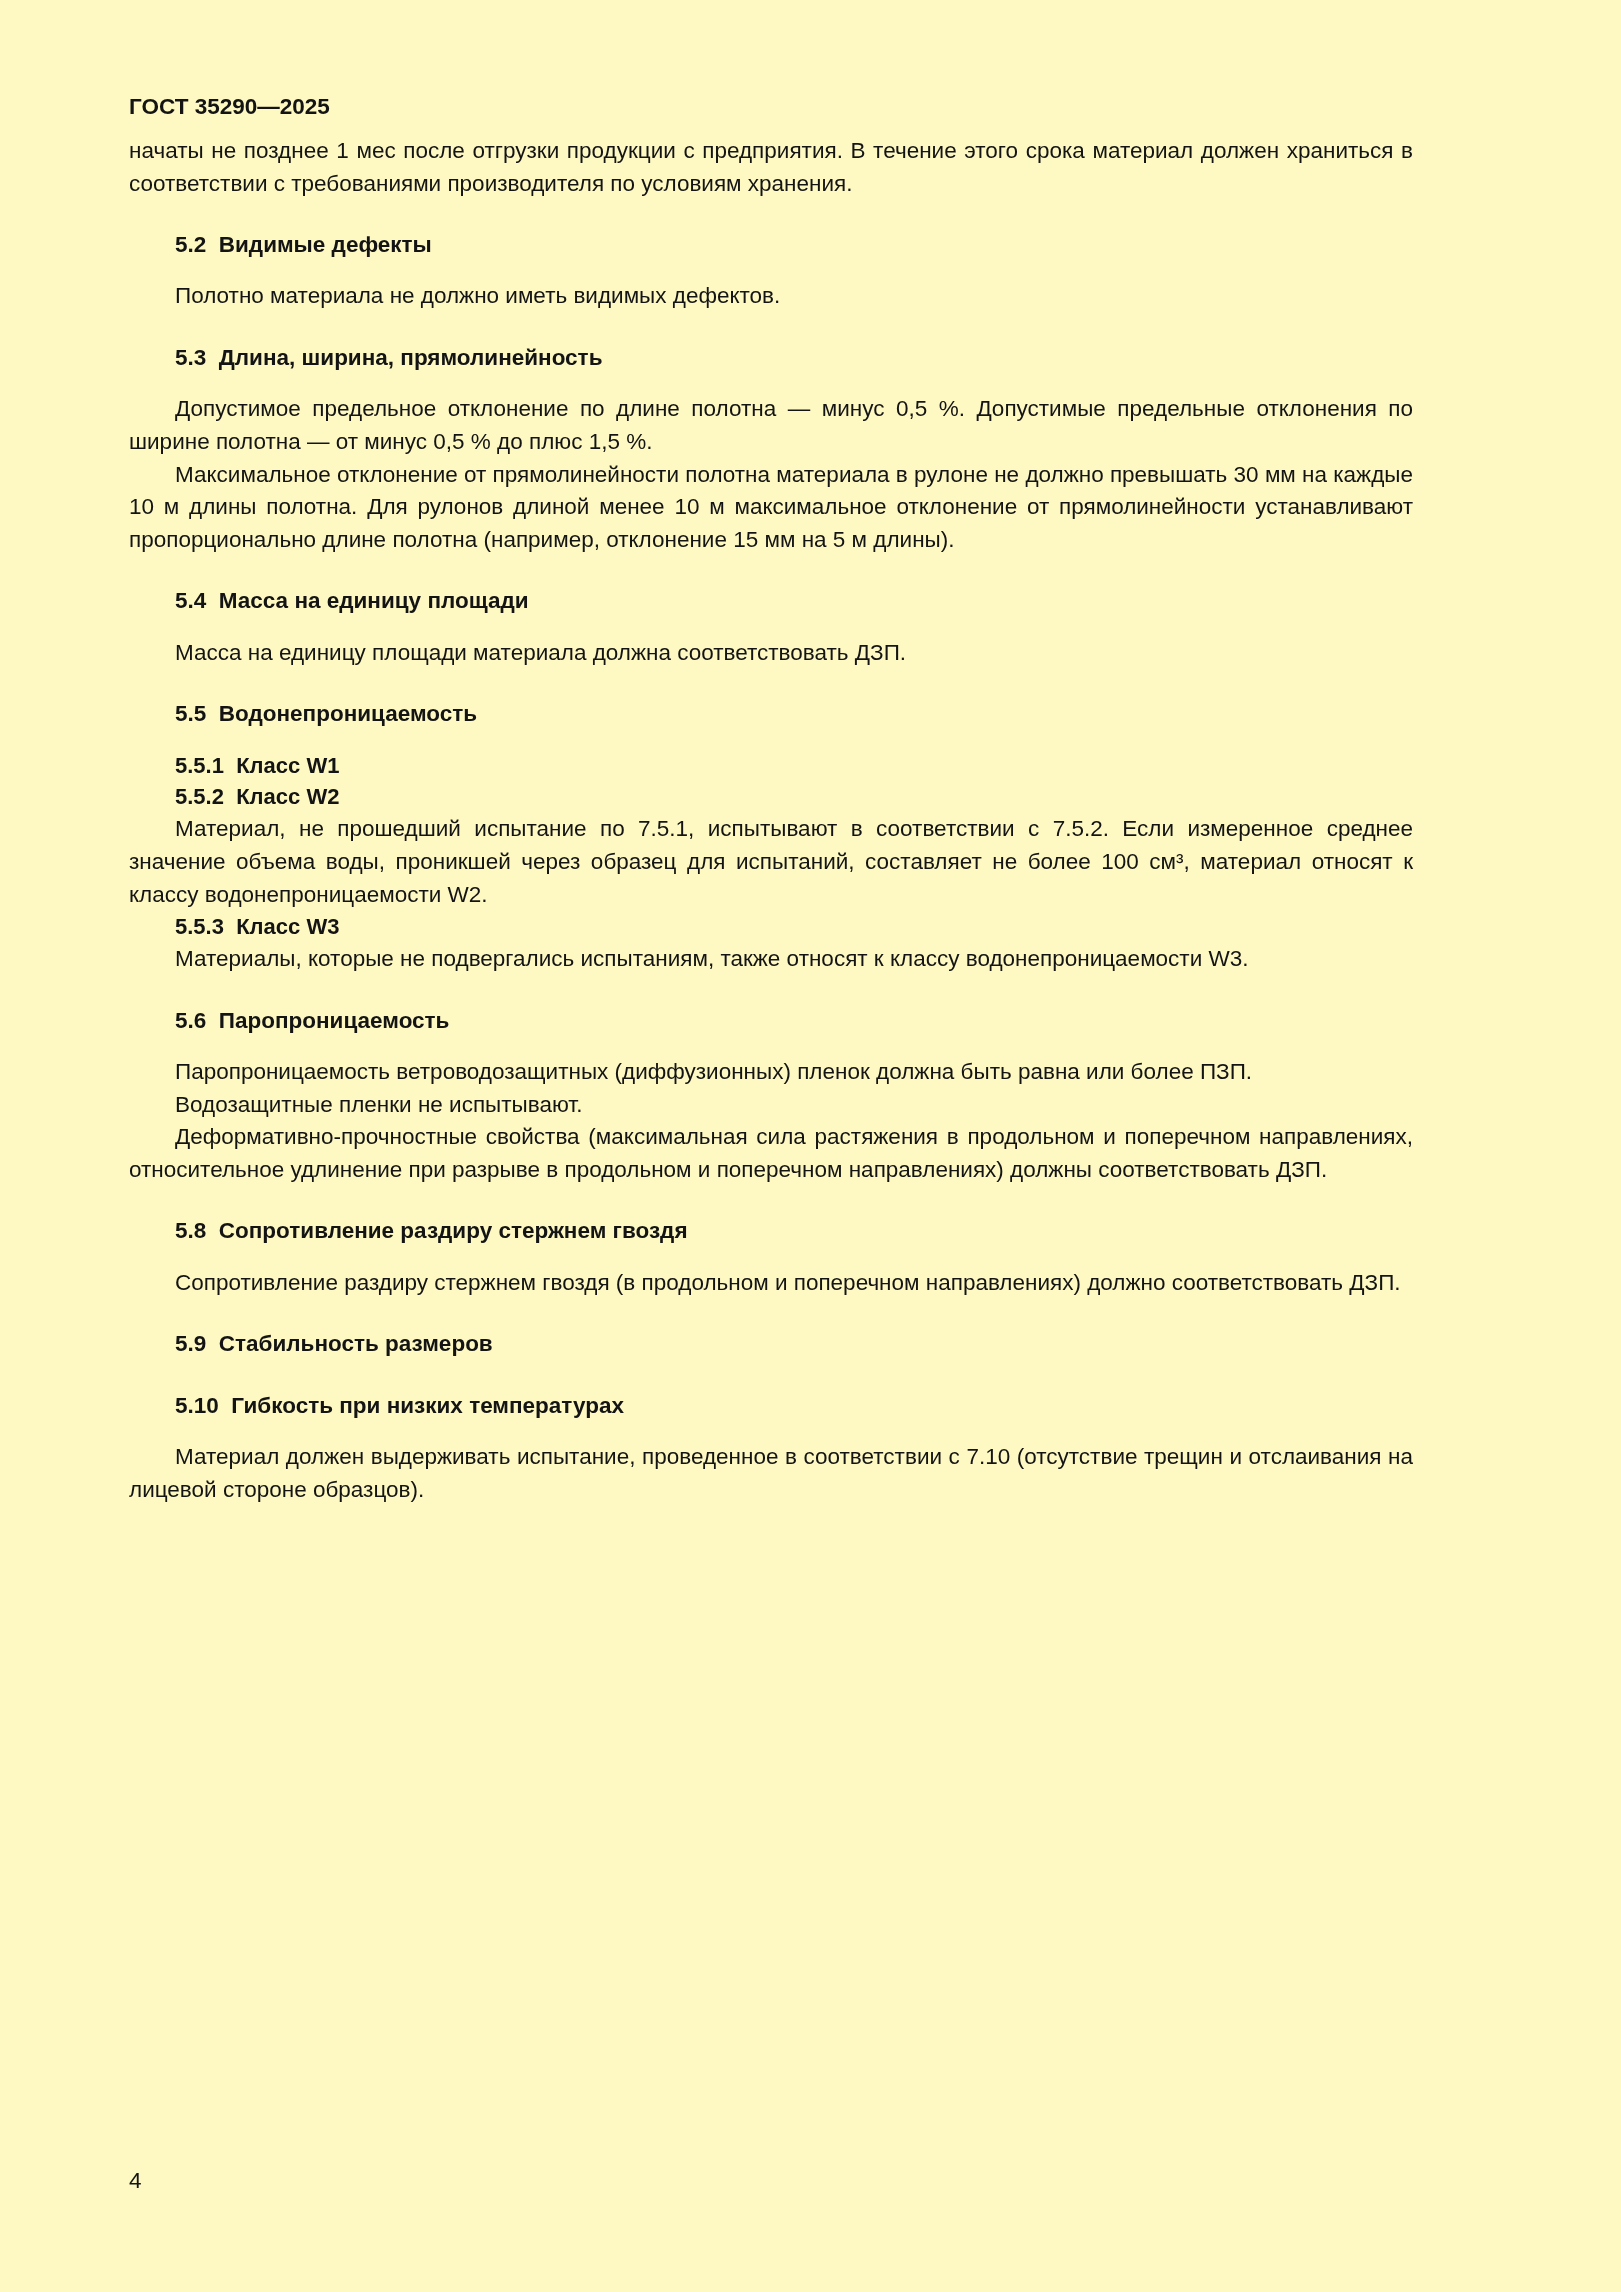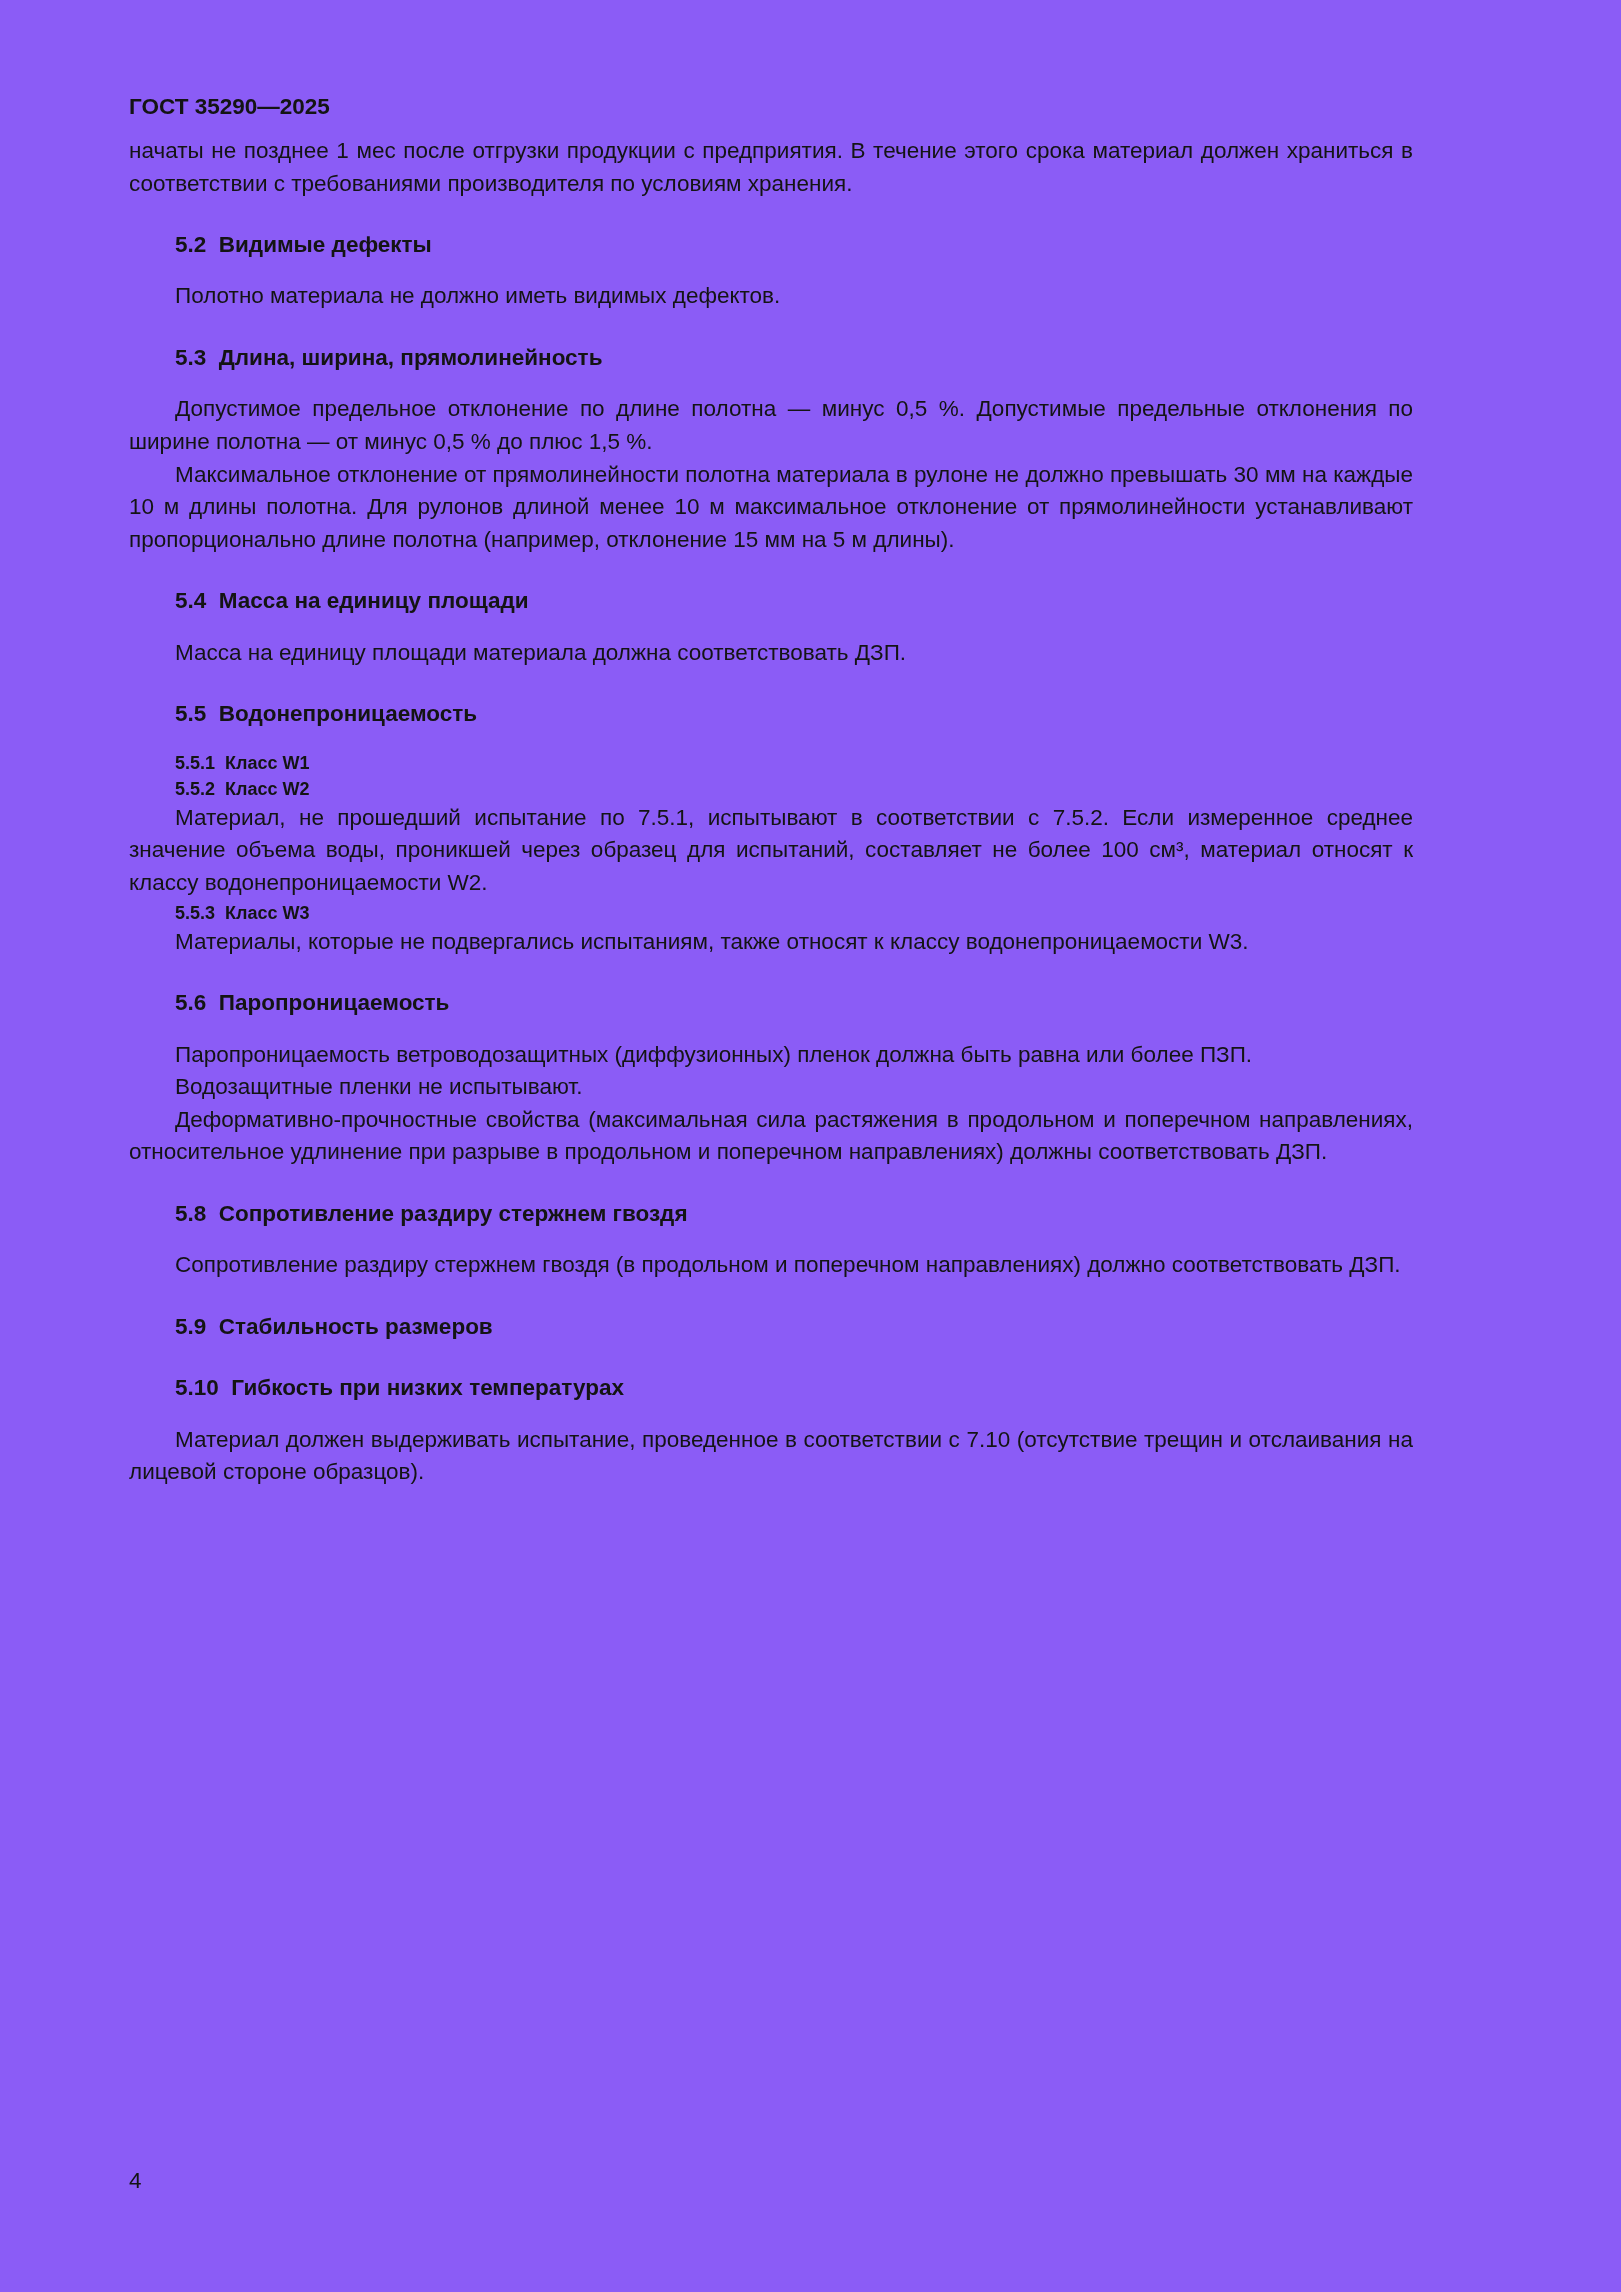--- a/index.html
+++ b/index.html
@@ -1,21 +1,21 @@
 <!DOCTYPE html>
 <html><head>
 <meta charset="utf-8">
 <style>
   * { box-sizing: border-box; }
   html, body { margin: 0; padding: 0; background: #e8e8e8; }
   .page {
     position: relative;
     width: 1621px;
     height: 2293px;
-    background: #8b5cf6;
+    background: #fef9c3;
     font-family: "Liberation Sans", sans-serif;
     color: #141414;
     margin: 0 auto;
     overflow: hidden;
   }
   .doc-header {
     position: absolute;
     top: 94px;
     left: 129px;
     font-size: 22.5px;
@@ -37,21 +37,21 @@
   .para.noindent { text-indent: 0; }
   .heading {
     font-size: 22.5px;
     font-weight: 700;
     line-height: 1.45;
     margin: 29px 0 18.6px 0 !important;
     padding-left: 46px;
     white-space: pre-wrap;
   }
   .subheading {
-    font-size: 18px;
+    font-size: 22px;
     font-weight: 700;
     line-height: 1.45;
     padding-left: 46px;
     white-space: pre-wrap;
   }
   .page-number {
     position: absolute;
     left: 129px;
     top: 2168px;
     font-size: 22.5px;

